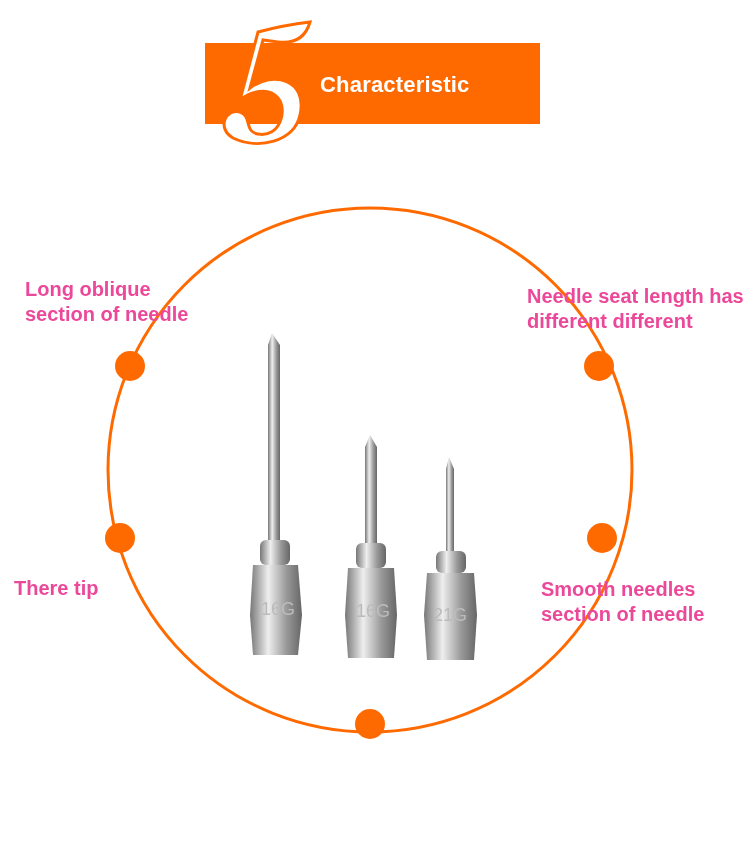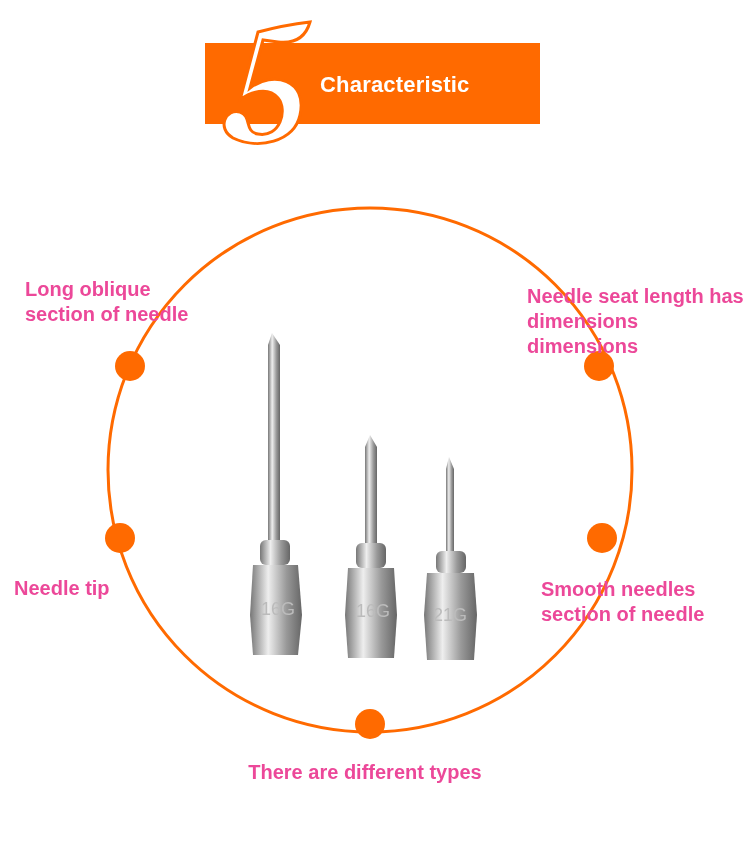--- a/index.html
+++ b/index.html
@@ -57,24 +57,23 @@
     <text x="183" y="296" font-size="18" fill="#bbb">21G</text>
   </g>
 </svg>
 
 <div class="label" style="left:25px;top:277px;">
   <div>Long oblique</div>
   <div>section of needle</div>
 </div>
 <div class="label" style="left:495px;top:284px;margin-left:32px;">
   <div>Needle seat length has</div>
-  <div>dimensions dimensions</div>
+  <div>different different</div>
 </div>
 <div class="label" style="left:14px;top:576px;">
-  <div>Needle tip</div>
+  <div>There tip</div>
 </div>
 <div class="label" style="left:541px;top:577px;">
   <div>Smooth needles</div>
   <div>section of needle</div>
 </div>
 <div class="label" style="left:215px;top:760px;width:300px;text-align:center;">
-  <div>There are different types</div>
 </div>
 
 </body></html>

